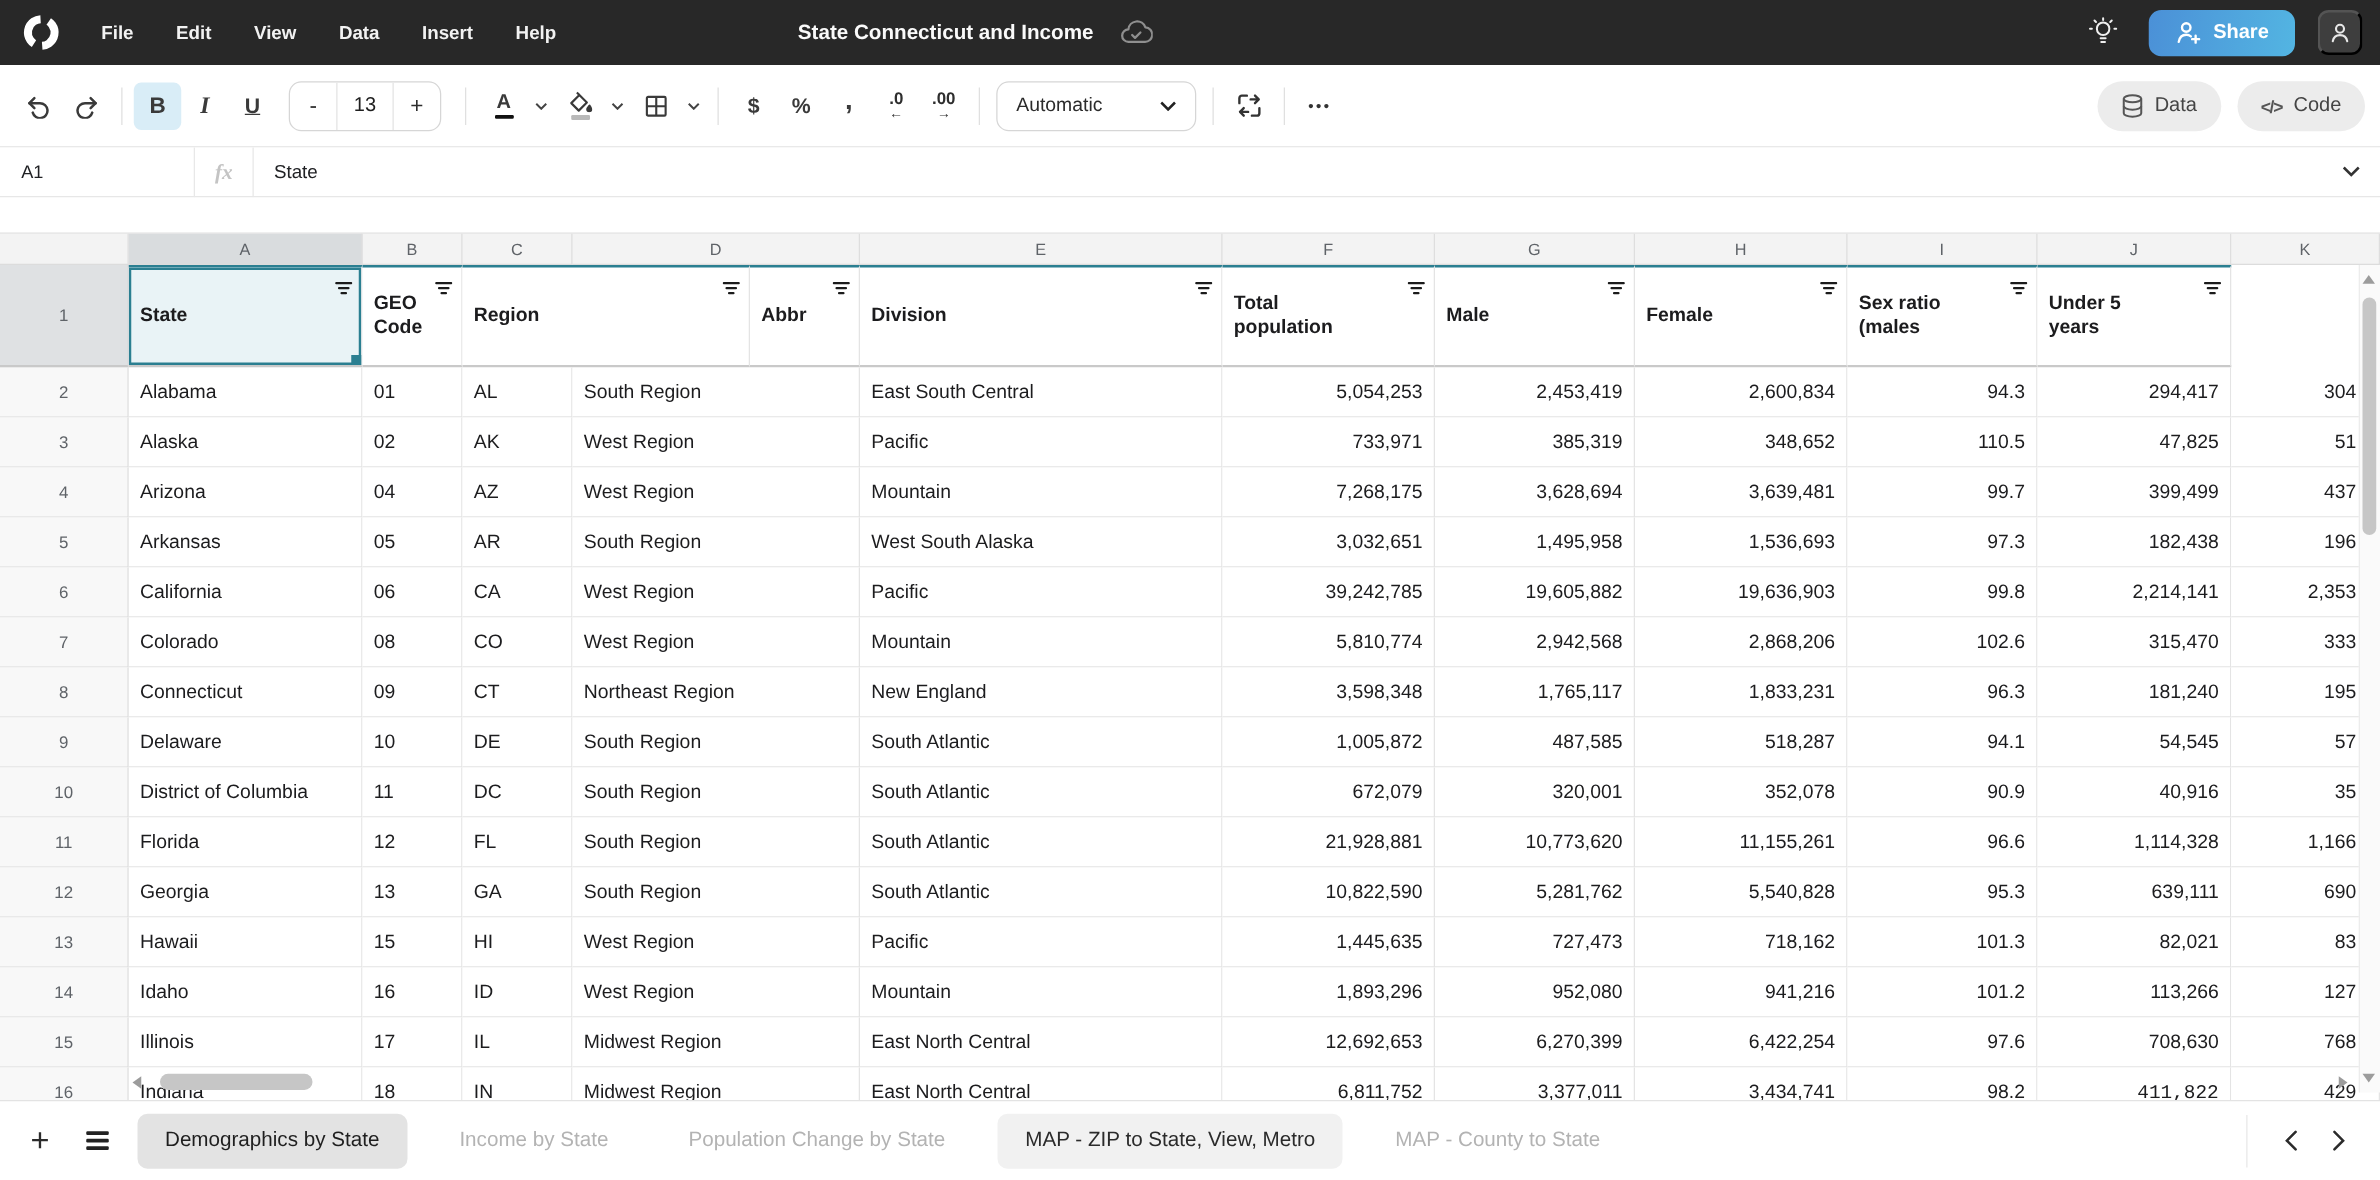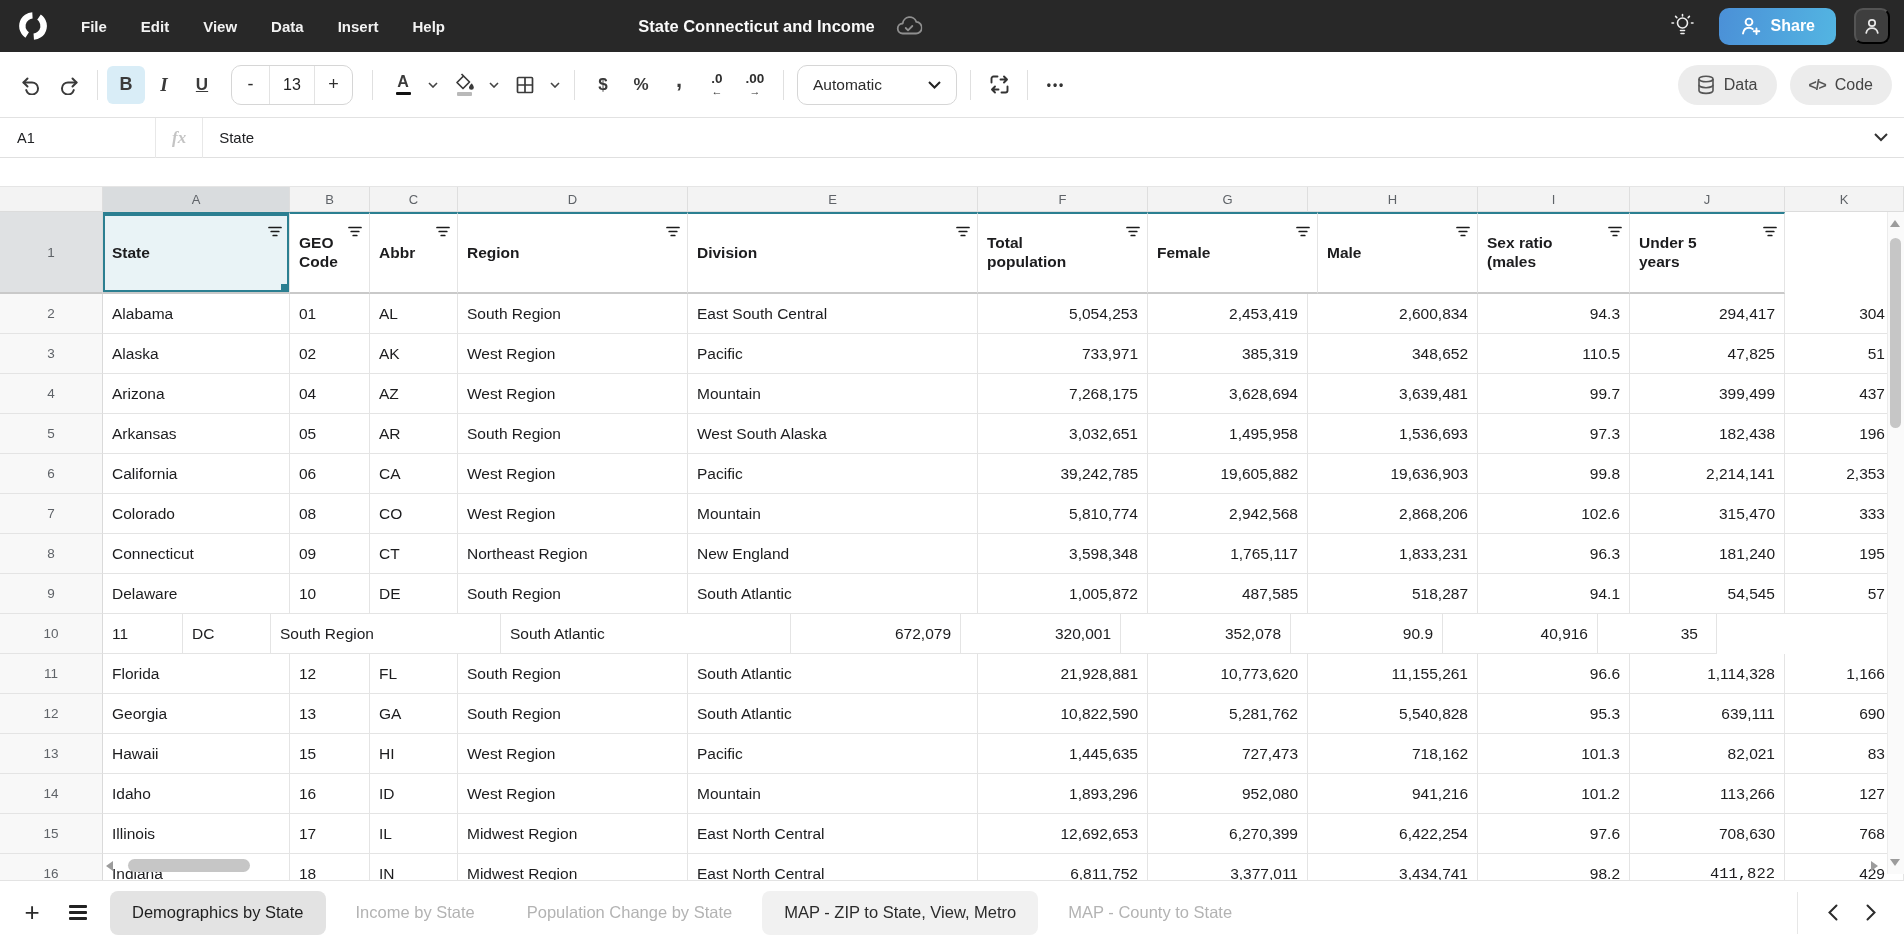--- a/index.html
+++ b/index.html
@@ -83,21 +83,21 @@
   .harr{position:absolute;top:3px;width:0;height:0;border-top:5px solid transparent;border-bottom:5px solid transparent;}
   .harr.left{left:0;border-right:7px solid #9c9c9c;}
   .harr.right{right:0;border-left:7px solid #9c9c9c;}
   .hthumb{position:absolute;left:22px;top:1px;width:122px;height:13px;border-radius:7px;background:#c6c6c6;}
 
   
   .tabbar{position:absolute;left:0;right:0;bottom:0;height:64px;background:#fff;border-top:1px solid #e3e3e3;display:flex;align-items:center;padding:0 14px;}
   .add-sheet{width:36px;height:36px;display:flex;align-items:center;justify-content:center;font-size:26px;font-weight:400;color:#2b2b2b;background:none;border:none;cursor:pointer;}
   .sheet-list-btn{width:36px;height:36px;display:flex;flex-direction:column;align-items:center;justify-content:center;gap:3.5px;margin:0 14px 0 10px;cursor:pointer;}
   .sheet-list-btn i{display:block;width:18px;height:2.4px;background:#222;border-radius:1px;}
-  .tab{height:44px;display:flex;align-items:center;padding:0 22px;border-radius:8px;font-size:16.5px;font-weight:500;white-space:nowrap;cursor:pointer;margin-right:8px;}
+  .tab{height:44px;display:flex;align-items:center;padding:0 22px;border-radius:8px;font-size:16.5px;font-weight:500;white-space:nowrap;cursor:pointer;margin-right:20px;}
   .tab.active{background:#e3e3e3;color:#1f1f1f;}
   .tab.highlighted{background:#f1f1f1;color:#2b2b2b;}
   .tab.inactive{color:#b3b3b3;}
   .tab-right{margin-left:auto;display:flex;align-items:center;}
   .tab-div{width:1px;height:42px;background:#e7e7e7;margin-right:16px;}
   .tab-nav{width:38px;height:38px;display:flex;align-items:center;justify-content:center;background:none;border:none;cursor:pointer;}
 </style>
 </head>
 <body>
 
@@ -313,52 +313,52 @@
           <span class="flt"><svg width="14" height="11" viewBox="0 0 14 11" fill="none" stroke="#1b1b1b" stroke-width="1.7" stroke-linecap="round">
               <path d="M1 1.5h12M3.2 5.5h7.6M5.2 9.5h3.6"></path>
             </svg></span>
         </div>
         <div class="cell" style="width: 80px;">
           <span class="hlabel" style="max-width: 50px;">GEO Code</span>
           <span class="flt"><svg width="14" height="11" viewBox="0 0 14 11" fill="none" stroke="#1b1b1b" stroke-width="1.7" stroke-linecap="round">
               <path d="M1 1.5h12M3.2 5.5h7.6M5.2 9.5h3.6"></path>
             </svg></span>
         </div>
+        <div class="cell" style="width: 230px;">
+          <span class="hlabel">Region</span>
+          <span class="flt"><svg width="14" height="11" viewBox="0 0 14 11" fill="none" stroke="#1b1b1b" stroke-width="1.7" stroke-linecap="round">
+              <path d="M1 1.5h12M3.2 5.5h7.6M5.2 9.5h3.6"></path>
+            </svg></span>
+        </div>
         <div class="cell" style="width: 88px;">
           <span class="hlabel">Abbr</span>
           <span class="flt"><svg width="14" height="11" viewBox="0 0 14 11" fill="none" stroke="#1b1b1b" stroke-width="1.7" stroke-linecap="round">
               <path d="M1 1.5h12M3.2 5.5h7.6M5.2 9.5h3.6"></path>
             </svg></span>
         </div>
-        <div class="cell" style="width: 230px;">
-          <span class="hlabel">Region</span>
-          <span class="flt"><svg width="14" height="11" viewBox="0 0 14 11" fill="none" stroke="#1b1b1b" stroke-width="1.7" stroke-linecap="round">
-              <path d="M1 1.5h12M3.2 5.5h7.6M5.2 9.5h3.6"></path>
-            </svg></span>
-        </div>
         <div class="cell" style="width: 290px;">
           <span class="hlabel">Division</span>
           <span class="flt"><svg width="14" height="11" viewBox="0 0 14 11" fill="none" stroke="#1b1b1b" stroke-width="1.7" stroke-linecap="round">
               <path d="M1 1.5h12M3.2 5.5h7.6M5.2 9.5h3.6"></path>
             </svg></span>
         </div>
         <div class="cell" style="width: 170px;">
           <span class="hlabel" style="max-width: 100px;">Total population</span>
           <span class="flt"><svg width="14" height="11" viewBox="0 0 14 11" fill="none" stroke="#1b1b1b" stroke-width="1.7" stroke-linecap="round">
               <path d="M1 1.5h12M3.2 5.5h7.6M5.2 9.5h3.6"></path>
             </svg></span>
         </div>
+        <div class="cell" style="width: 160px;">
+          <span class="hlabel">Male</span>
+          <span class="flt"><svg width="14" height="11" viewBox="0 0 14 11" fill="none" stroke="#1b1b1b" stroke-width="1.7" stroke-linecap="round">
+              <path d="M1 1.5h12M3.2 5.5h7.6M5.2 9.5h3.6"></path>
+            </svg></span>
+        </div>
         <div class="cell" style="width: 170px;">
           <span class="hlabel">Female</span>
-          <span class="flt"><svg width="14" height="11" viewBox="0 0 14 11" fill="none" stroke="#1b1b1b" stroke-width="1.7" stroke-linecap="round">
-              <path d="M1 1.5h12M3.2 5.5h7.6M5.2 9.5h3.6"></path>
-            </svg></span>
-        </div>
-        <div class="cell" style="width: 160px;">
-          <span class="hlabel">Male</span>
           <span class="flt"><svg width="14" height="11" viewBox="0 0 14 11" fill="none" stroke="#1b1b1b" stroke-width="1.7" stroke-linecap="round">
               <path d="M1 1.5h12M3.2 5.5h7.6M5.2 9.5h3.6"></path>
             </svg></span>
         </div>
         <div class="cell" style="width: 152px;">
           <span class="hlabel" style="max-width: 100px;">Sex ratio (males</span>
           <span class="flt"><svg width="14" height="11" viewBox="0 0 14 11" fill="none" stroke="#1b1b1b" stroke-width="1.7" stroke-linecap="round">
               <path d="M1 1.5h12M3.2 5.5h7.6M5.2 9.5h3.6"></path>
             </svg></span>
         </div>
@@ -476,20 +476,21 @@
         <div class="cell" style="width: 290px;">South Atlantic</div>
         <div class="cell num" style="width: 170px;">1,005,872</div>
         <div class="cell num" style="width: 160px;">487,585</div>
         <div class="cell num" style="width: 170px;">518,287</div>
         <div class="cell num" style="width: 152px;">94.1</div>
         <div class="cell num" style="width: 155px;">54,545</div>
         <div class="cell num cut" style="width: 119px;">57</div>
       </div>
       <div class="grow">
         <div class="gut">10</div>
+        <div class="cell" style="width: 187px;">District of Columbia</div>
         <div class="cell" style="width: 80px;">11</div>
         <div class="cell" style="width: 88px;">DC</div>
         <div class="cell" style="width: 230px;">South Region</div>
         <div class="cell" style="width: 290px;">South Atlantic</div>
         <div class="cell num" style="width: 170px;">672,079</div>
         <div class="cell num" style="width: 160px;">320,001</div>
         <div class="cell num" style="width: 170px;">352,078</div>
         <div class="cell num" style="width: 152px;">90.9</div>
         <div class="cell num" style="width: 155px;">40,916</div>
         <div class="cell num cut" style="width: 119px;">35</div>

